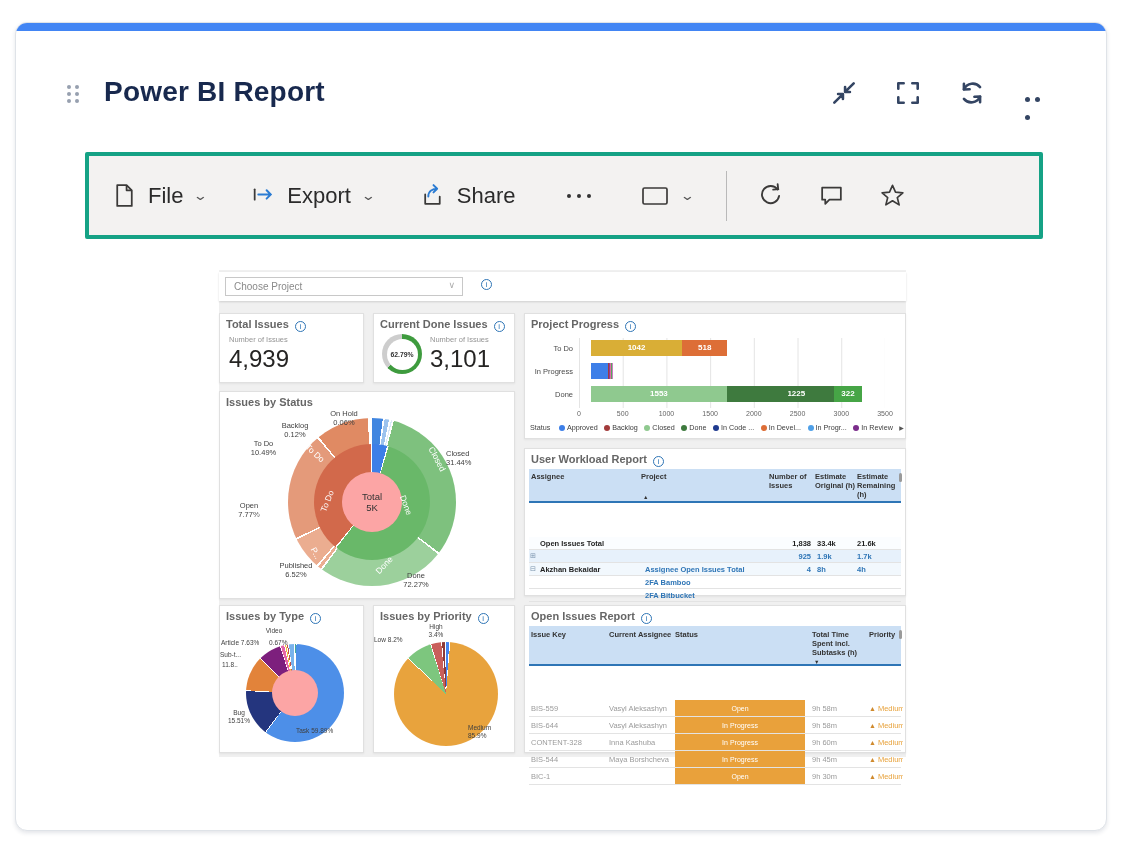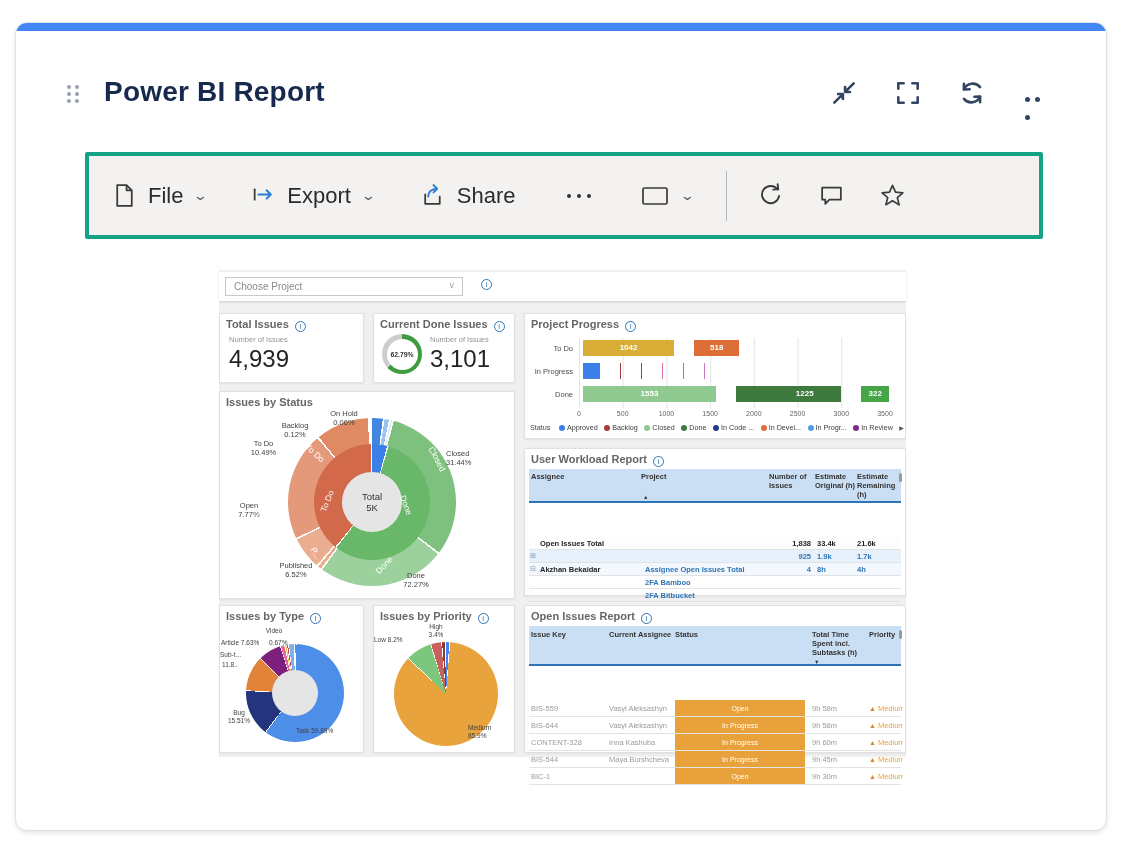--- a/index.html
+++ b/index.html
@@ -58,34 +58,34 @@
   
   .kpi-sub { position:absolute; font-size:7.5px; color:#949494; }
   .kpi-val { position:absolute; font-size:24px; color:#252423; }
   .gauge { position:absolute; left:8px; top:20px; width:40px; height:40px; border-radius:50%; }
   .gauge .hole { position:absolute; left:4.5px; top:4.5px; width:31px; height:31px; border-radius:50%; background:#fff;
                  display:flex; align-items:center; justify-content:center; font-size:6.8px; font-weight:bold; color:#333; }
 
   
   .pp-plot { position:absolute; left:54px; top:24px; width:306px; height:70px;
              background:linear-gradient(to right,#E4E4E4 1px,transparent 1px); background-size:14.2857% 100%; }
-  .pp-bar { position:absolute; left:4px; height:16px; display:flex; width:100%;gap:20px; }
+  .pp-bar { position:absolute; left:12px; height:16px; display:flex; width:100%; }
   .pp-seg { height:16px; color:#fff; font-size:8px; font-weight:bold; text-align:center; line-height:16px; overflow:hidden; }
   .pp-cat { position:absolute; left:0; width:48px; text-align:right; font-size:7.5px; color:#4A4A4A; }
   .pp-ticks { position:absolute; left:54px; top:96px; width:306px; height:9px; font-size:7px; color:#666; }
   .pp-ticks span { position:absolute; width:30px; text-align:center; }
   .pp-legend { position:absolute; left:5px; top:109px; width:374px; display:flex; align-items:center;
                justify-content:space-between; font-size:7.2px; color:#3C3C3C; }
   .pp-legend .dot { display:inline-block; width:6px; height:6px; border-radius:50%; margin-right:2px; vertical-align:-.5px; }
   .pp-legend .lt { color:#444; margin-right:2px; }
   .pp-legend .more { color:#555; font-size:6px; }
 
   
   .ring { position:absolute; border-radius:50%; cursor:pointer; }
-  .hole { position:absolute; border-radius:50%; background:#e5e5e5; }
+  .hole { position:absolute; border-radius:50%; background:#fca5a5; }
   .ibs-hole { left:122px; top:80px; width:60px; height:60px; display:flex; flex-direction:column;
               align-items:center; justify-content:center; font-size:9.5px; color:#333; }
   .lbl { position:absolute; font-size:7.5px; color:#3F3F3F; line-height:8.5px; }
   .lbl-s { font-size:6.5px; line-height:7.5px; }
   .arc { position:absolute; font-size:8.5px; white-space:nowrap; }
 
   
   .thead { position:absolute; background:#CBDFF4; border-bottom:2px solid #2E75B6; }
   .th { position:absolute; font-size:7.5px; font-weight:bold; color:#333; line-height:8.8px; }
   .sort { position:absolute; font-size:5.5px; color:#333; }

